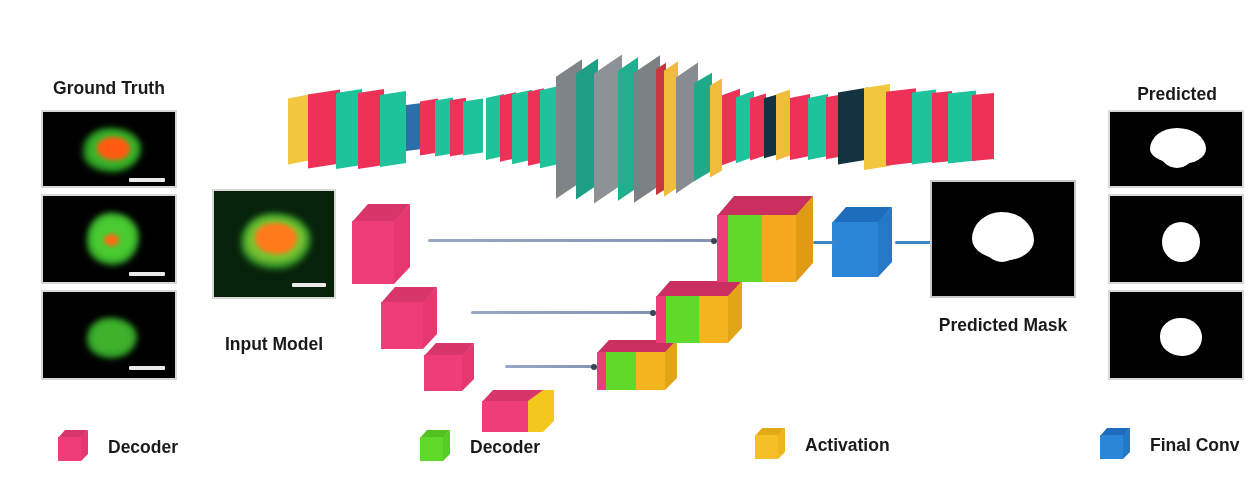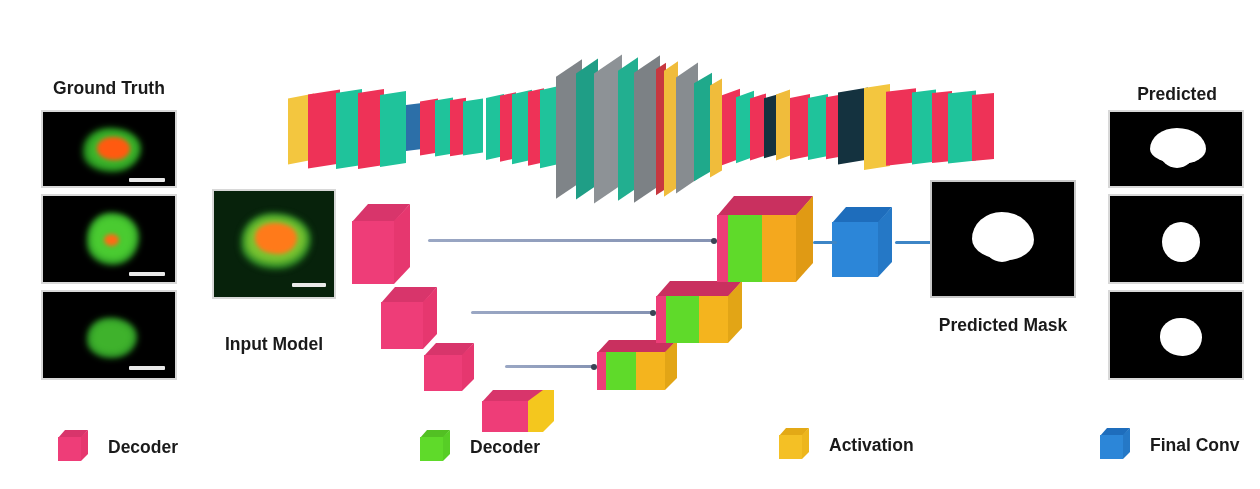--- a/index.html
+++ b/index.html
@@ -298,21 +298,21 @@
     <span class="legend-cube">
       <span class="face-top" style="left:0;top:0;width:30px;height:8px;background:#52C023;
             clip-path:polygon(7px 0,30px 0,23px 8px,0 8px);"></span>
       <span class="face-front" style="left:0;top:7px;width:23px;height:24px;background:#5FDA2A;"></span>
       <span class="face-side" style="left:23px;top:0px;width:7px;height:31px;background:#57CE26;
             clip-path:polygon(0 7px,7px 0,7px 24px,0 31px);"></span>
     </span>
     <span class="legend-label">Decoder</span>
   </div>
 
-  <div class="legend-item" style="left:762px;top:428px;padding-left:17px;">
+  <div class="legend-item" style="left:738px;top:428px;padding-left:17px;">
     <span class="legend-cube">
       <span class="face-top" style="left:0;top:0;width:30px;height:8px;background:#E3A916;
             clip-path:polygon(7px 0,30px 0,23px 8px,0 8px);"></span>
       <span class="face-front" style="left:0;top:7px;width:23px;height:24px;background:#F4C025;"></span>
       <span class="face-side" style="left:23px;top:0px;width:7px;height:31px;background:#EDB61D;
             clip-path:polygon(0 7px,7px 0,7px 24px,0 31px);"></span>
     </span>
     <span class="legend-label">Activation</span>
   </div>
 

